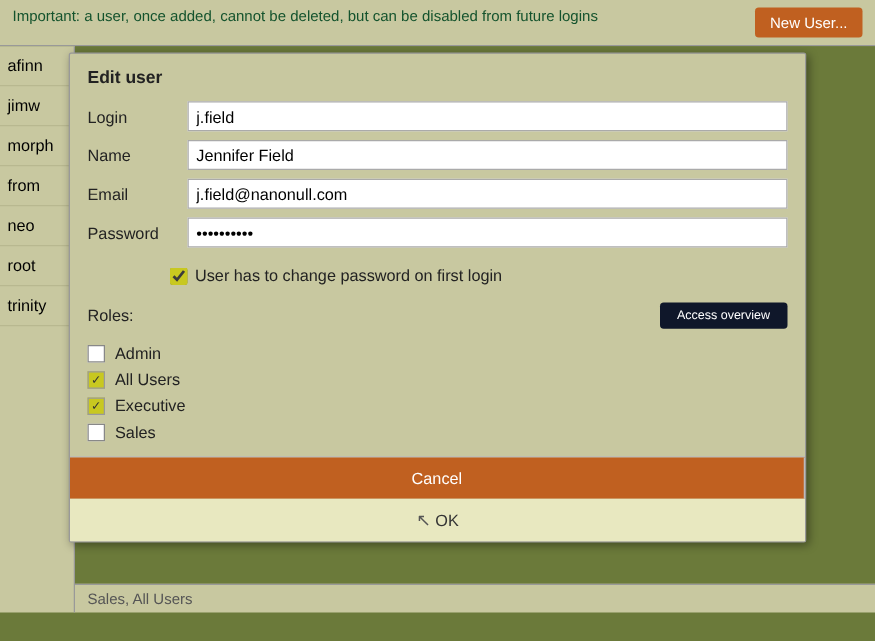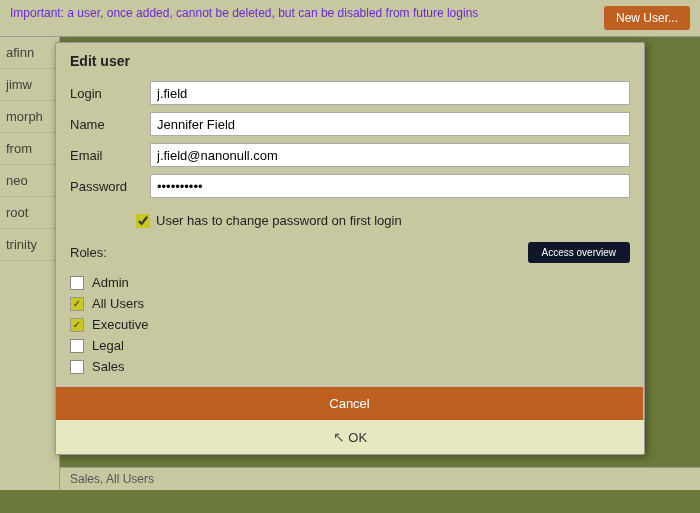--- a/index.html
+++ b/index.html
@@ -25,21 +25,21 @@
     .info-bar {
       background: #c8c8a0;
       padding: 6px 10px;
       display: flex;
       justify-content: space-between;
       align-items: flex-start;
       border-bottom: 1px solid #999;
     }
 
     .info-text {
-      color: #6d28d9;
+      color: #14532d;
       font-size: 12px;
       flex: 1;
     }
 
     .new-user-btn {
       background: #c06020;
       color: white;
       border: none;
       padding: 5px 12px;
       font-size: 12px;
@@ -71,21 +71,21 @@
 
     
     .user-list {
       width: 60px;
       background: #c8c8a0;
       border-right: 1px solid #999;
     }
 
     .user-item {
       padding: 8px 6px;
-      color: #404040;
+      color: #000000;
       font-size: 13px;
       border-bottom: 1px solid #b8b890;
       cursor: pointer;
     }
 
     
     .right-area {
       flex: 1;
       background: #6b7a3a;
       position: relative;
@@ -359,24 +359,20 @@
             <div class="role-item">
               <div class="role-checkbox checked"></div>
               <span class="role-name">All Users</span>
             </div>
 
             <div class="role-item">
               <div class="role-checkbox checked"></div>
               <span class="role-name">Executive</span>
             </div>
 
-            <div class="role-item">
-              <div class="role-checkbox"></div>
-              <span class="role-name">Legal</span>
-            </div>
 
             <div class="role-item">
               <div class="role-checkbox"></div>
               <span class="role-name">Sales</span>
             </div>
 
           </div>
 
           <div class="modal-footer">
             <button class="cancel-btn">Cancel</button>

